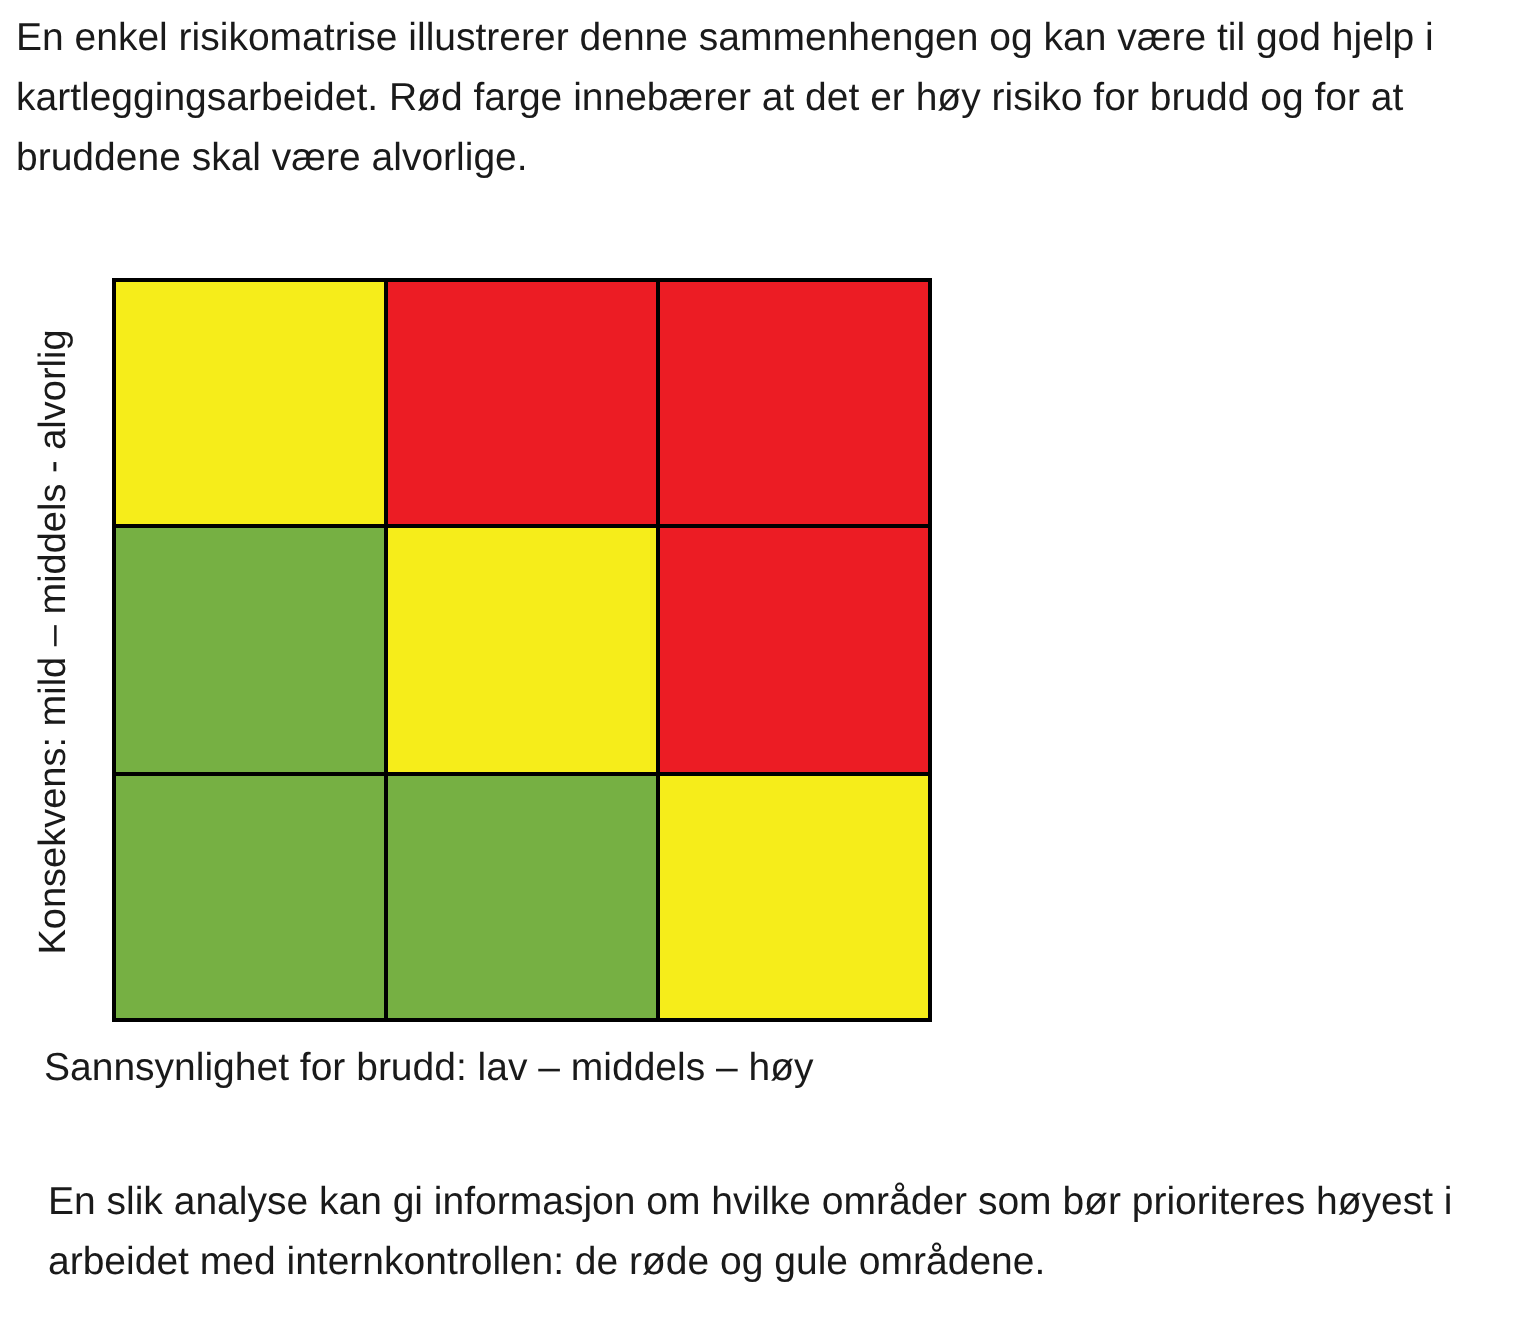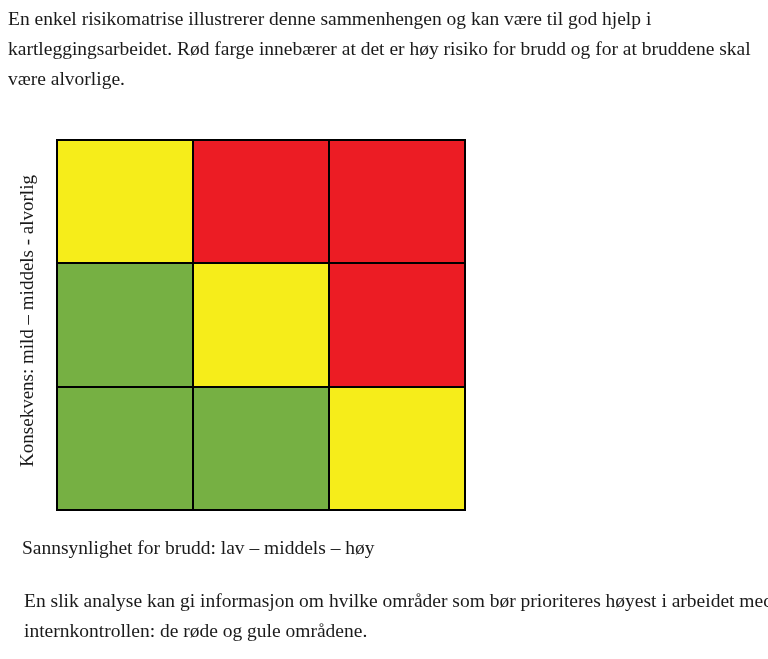--- a/index.html
+++ b/index.html
@@ -13,21 +13,20 @@
     font-family: "Liberation Sans", sans-serif;
     color: #000000;
     position: relative;
     overflow: hidden;
   }
   .page {
     position: relative;
     width: 672px;
     height: 659px;
     box-sizing: border-box;
-    font-family: Liberation Serif, serif;
   }
   .intro-text {
     position: absolute;
     left: 8px;
     top: 4px;
     width: 752px;
     font-size: 19.5px;
     line-height: 30px;
     color: #1a1a1a;
   }
@@ -73,21 +72,21 @@
     background: #000000;
     gap: 2px;
   }
   .cell {
     width: 100%;
     height: 100%;
   }
   .x-axis-label {
     position: absolute;
     left: 14px;
-    top: 409px;
+    top: 395px;
     font-size: 19.5px;
     color: #1a1a1a;
     white-space: nowrap;
   }
   .outro-text {
     position: absolute;
     left: 24px;
     top: 586px;
     width: 752px;
     font-size: 19.5px;

